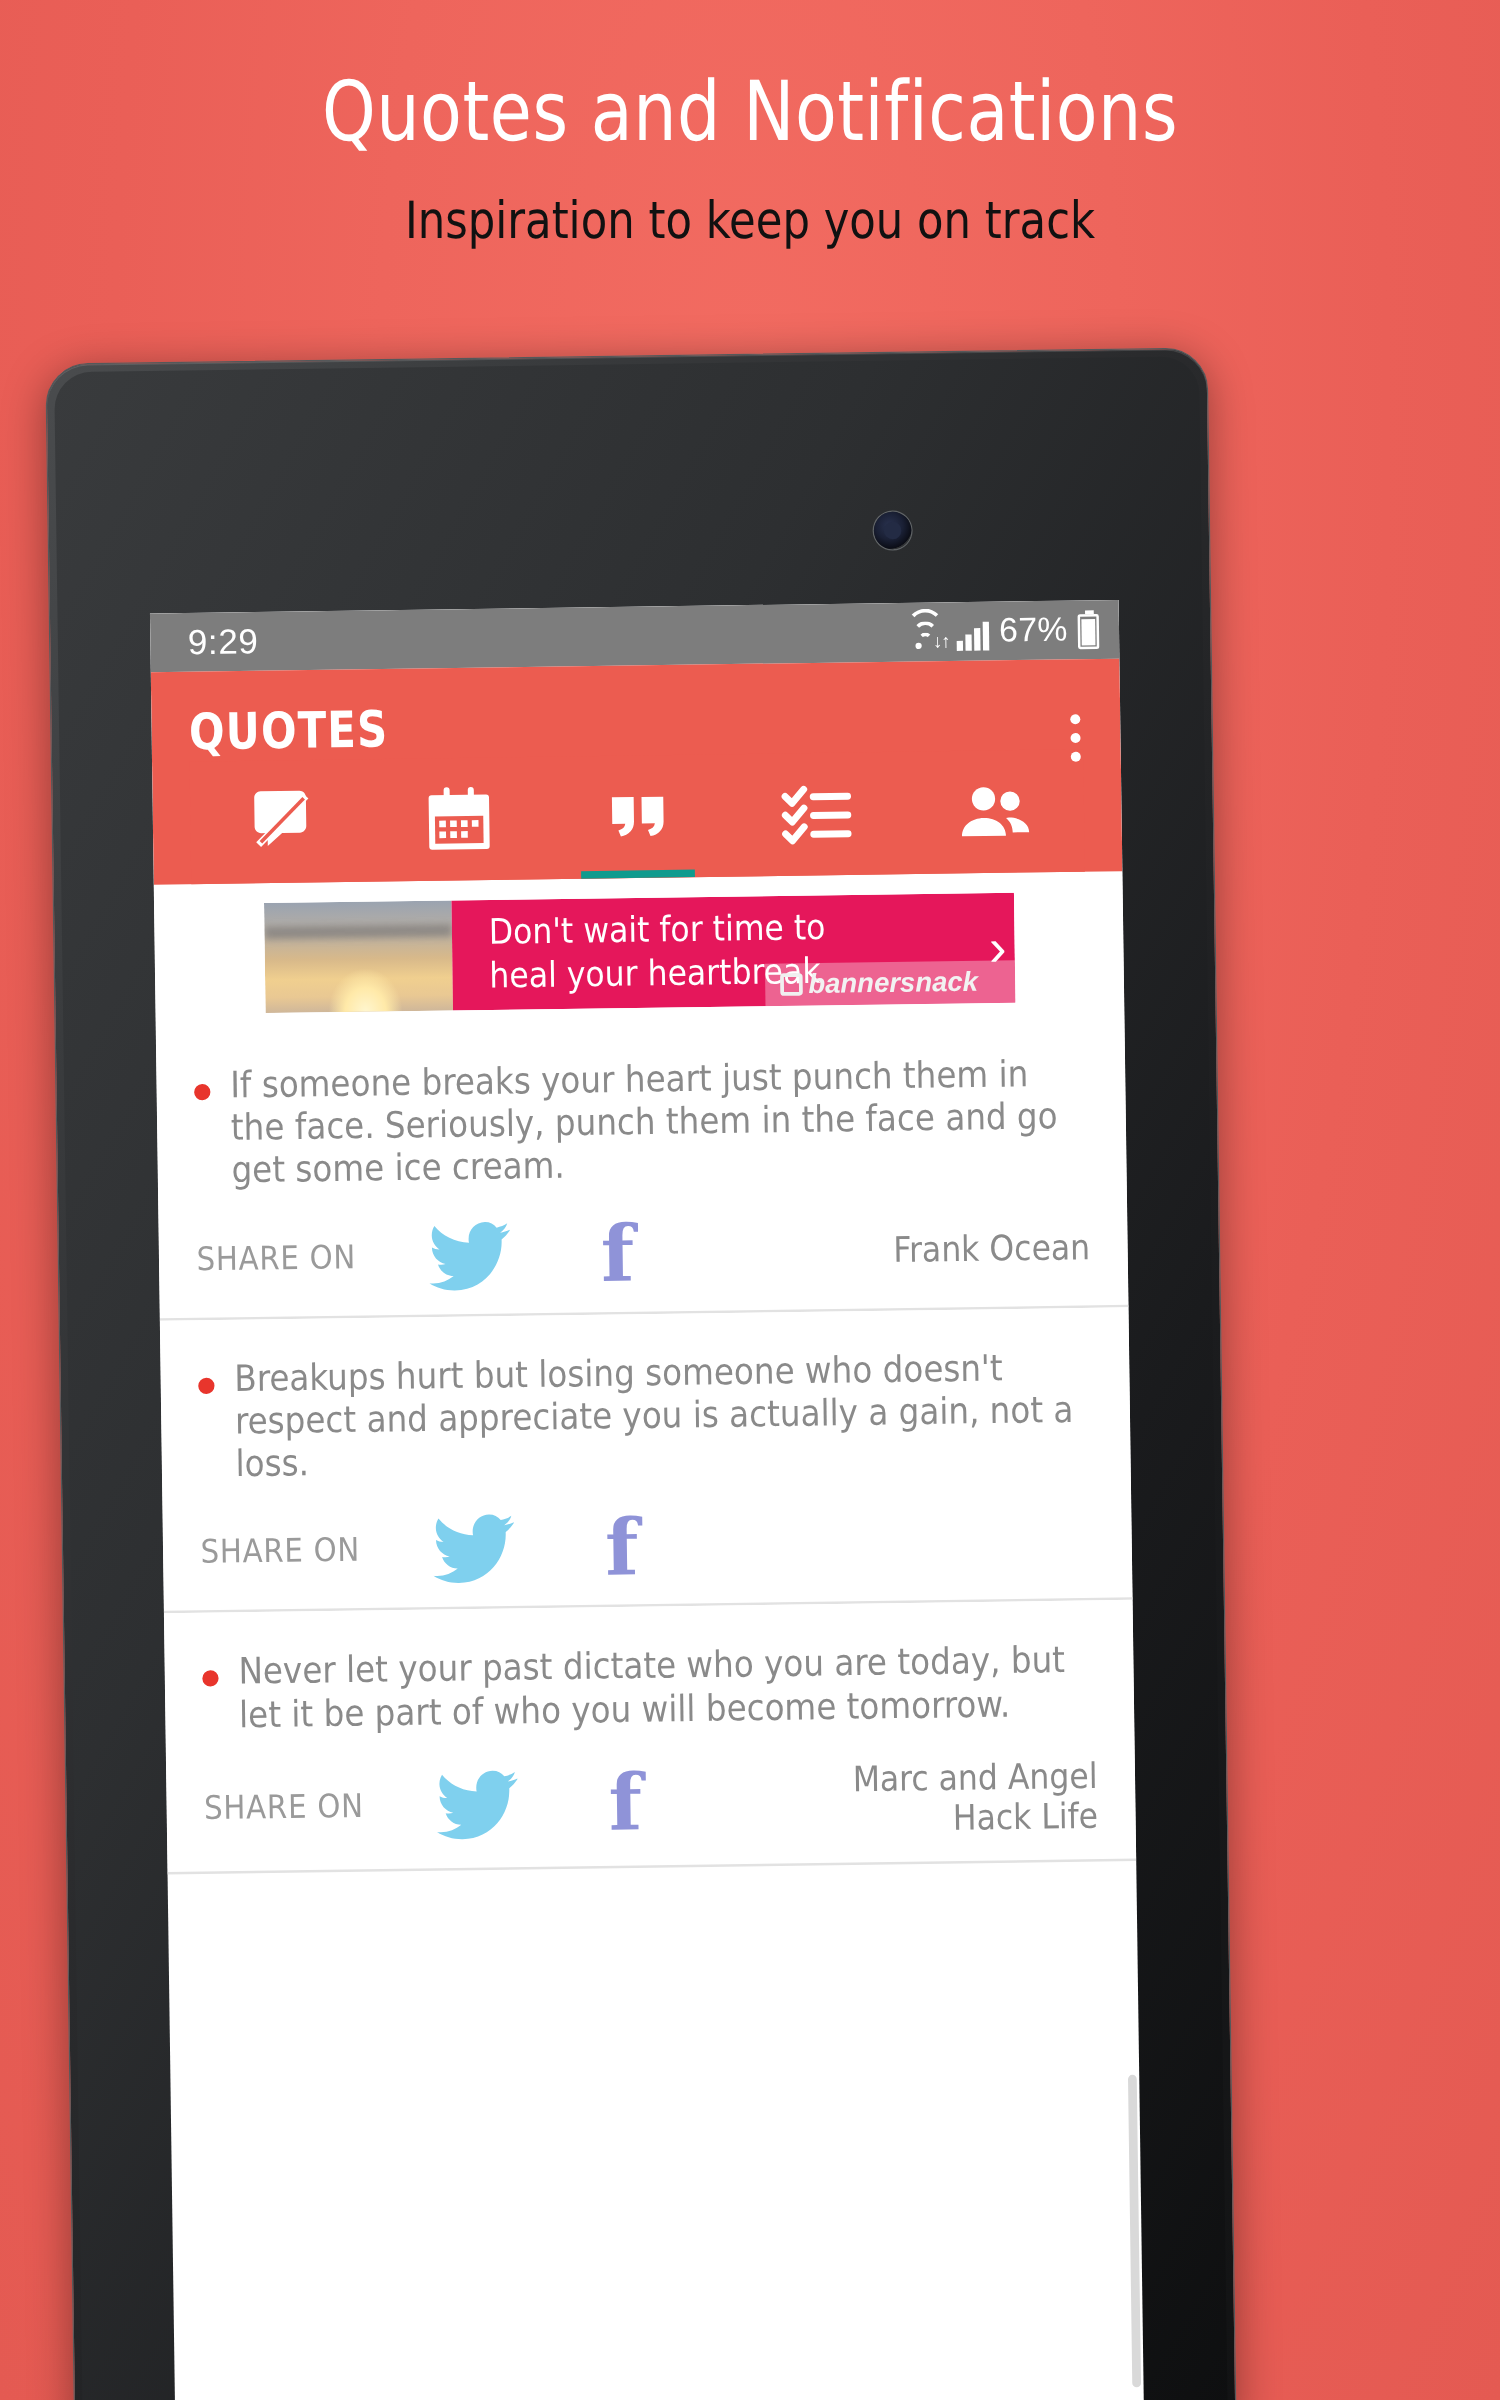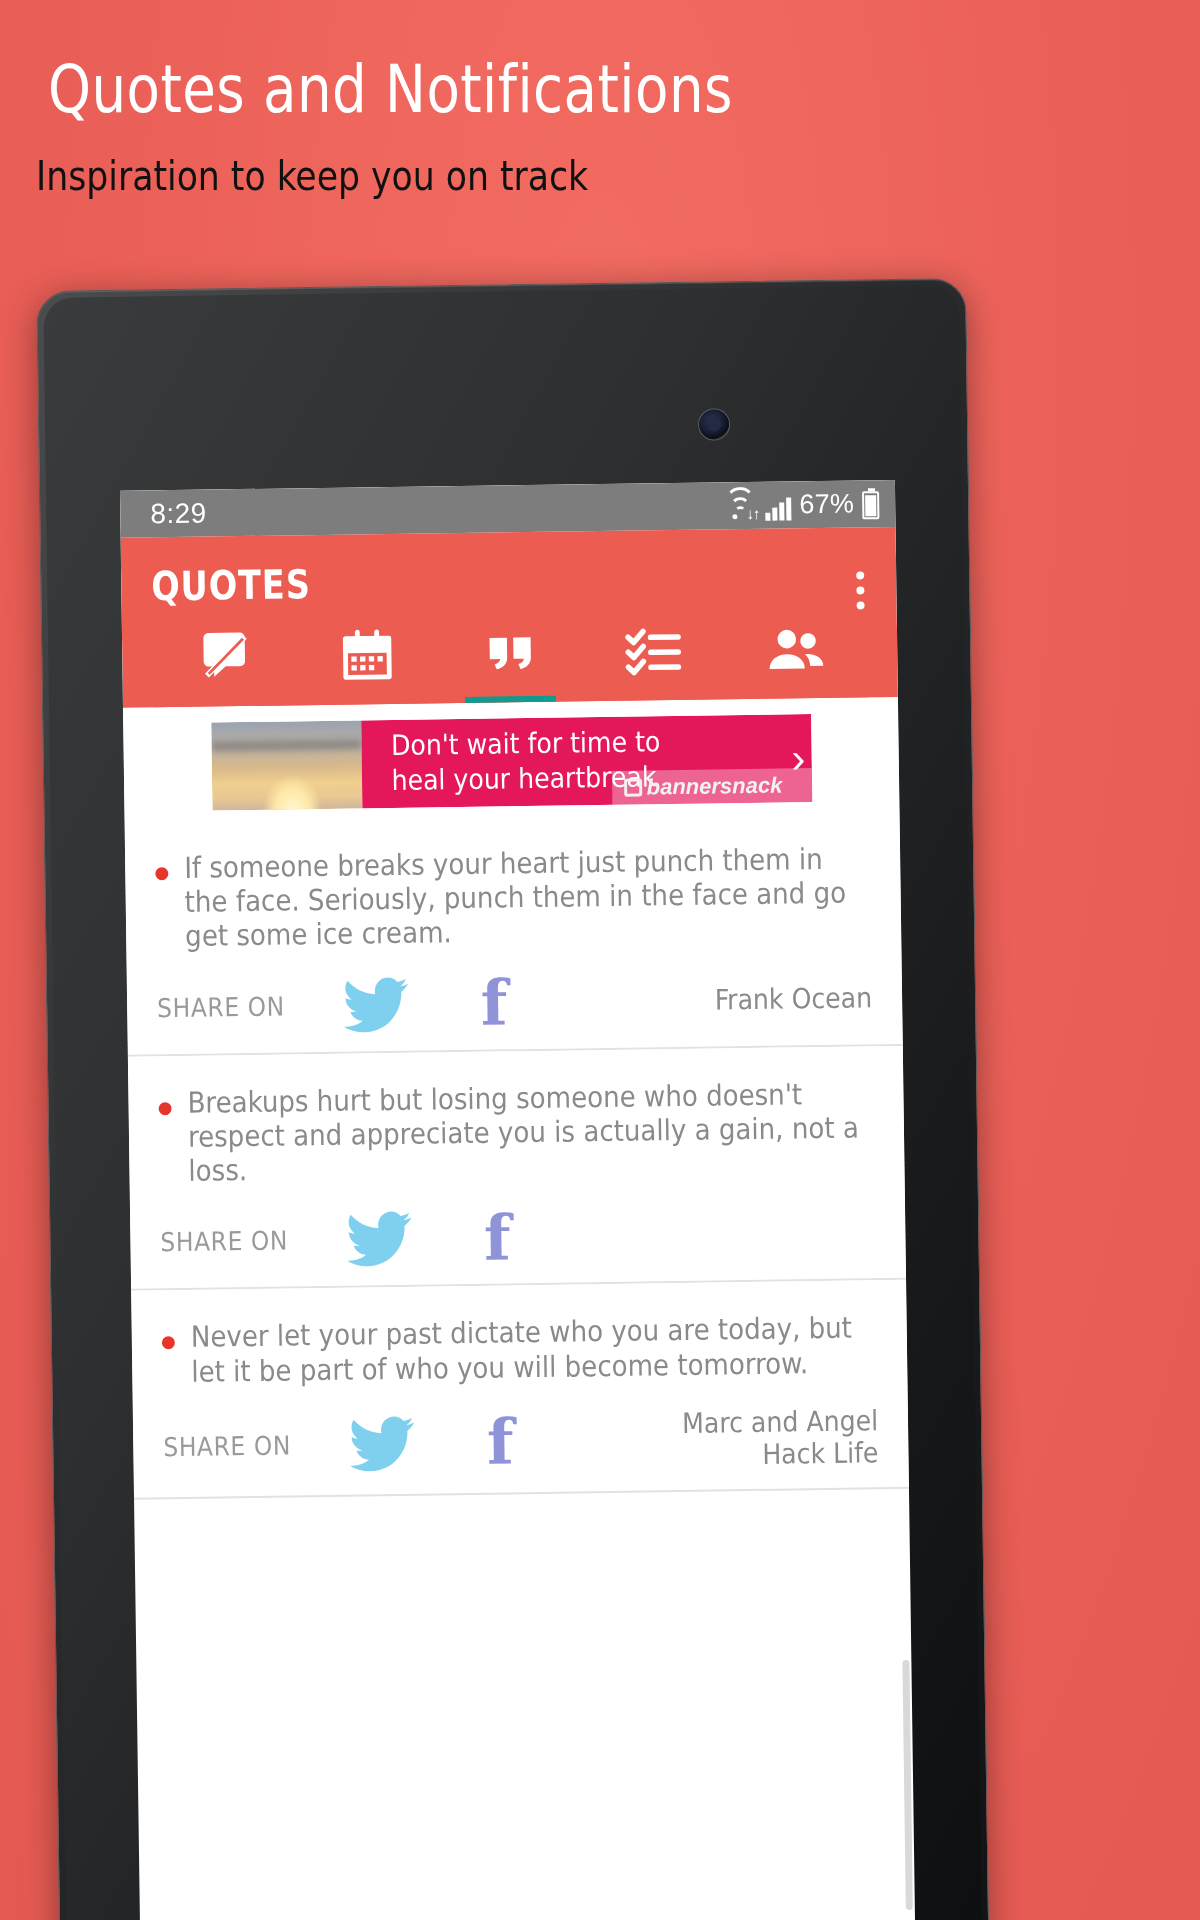--- a/index.html
+++ b/index.html
@@ -4,21 +4,21 @@
 <style>
   * { margin:0; padding:0; box-sizing:border-box; }
   html,body { width:1200px; height:1920px; overflow:hidden; }
   body {
     font-family:"Liberation Sans", sans-serif;
     background:radial-gradient(ellipse at 50% 18%, #f26b61 0%, #ee655c 35%, #ea5f57 60%, #e45a52 100%);
     position:relative;
   }
 
   
-  .hero { width:100%; padding-top:55px; }
+  .hero { width:100%; text-align:center; padding-top:55px; }
   .hero-title {
     font-family:"DejaVu Sans Condensed","Liberation Sans Narrow","Liberation Sans", sans-serif;
     font-size:66px; font-weight:400; color:#ffffff; letter-spacing:.5px;
     line-height:1.05; transform:scaleX(0.92); transform-origin:center;
   }
   .hero-sub {
     font-family:"DejaVu Sans Condensed","Liberation Sans Narrow","Liberation Sans", sans-serif;
     font-size:41px; font-weight:400; color:#111111; margin-top:28px;
     transform:scaleX(0.94); transform-origin:center;
   }
@@ -181,21 +181,21 @@
 </div>
 
 <div class="device-wrap">
   <div class="device">
     <div class="device-inner"></div>
     <div class="camera"></div>
 
     <div class="screen">
 
       <div class="statusbar">
-        <div class="sb-time">8:29</div>
+        <div class="sb-time">9:29</div>
         <div class="sb-right">
           <div class="wifi">
             <i></i>
               <i></i>
               <i></i>
               <b></b>
               <s>↓↑</s>
           </div>
           <div class="bars">
               <u></u>

